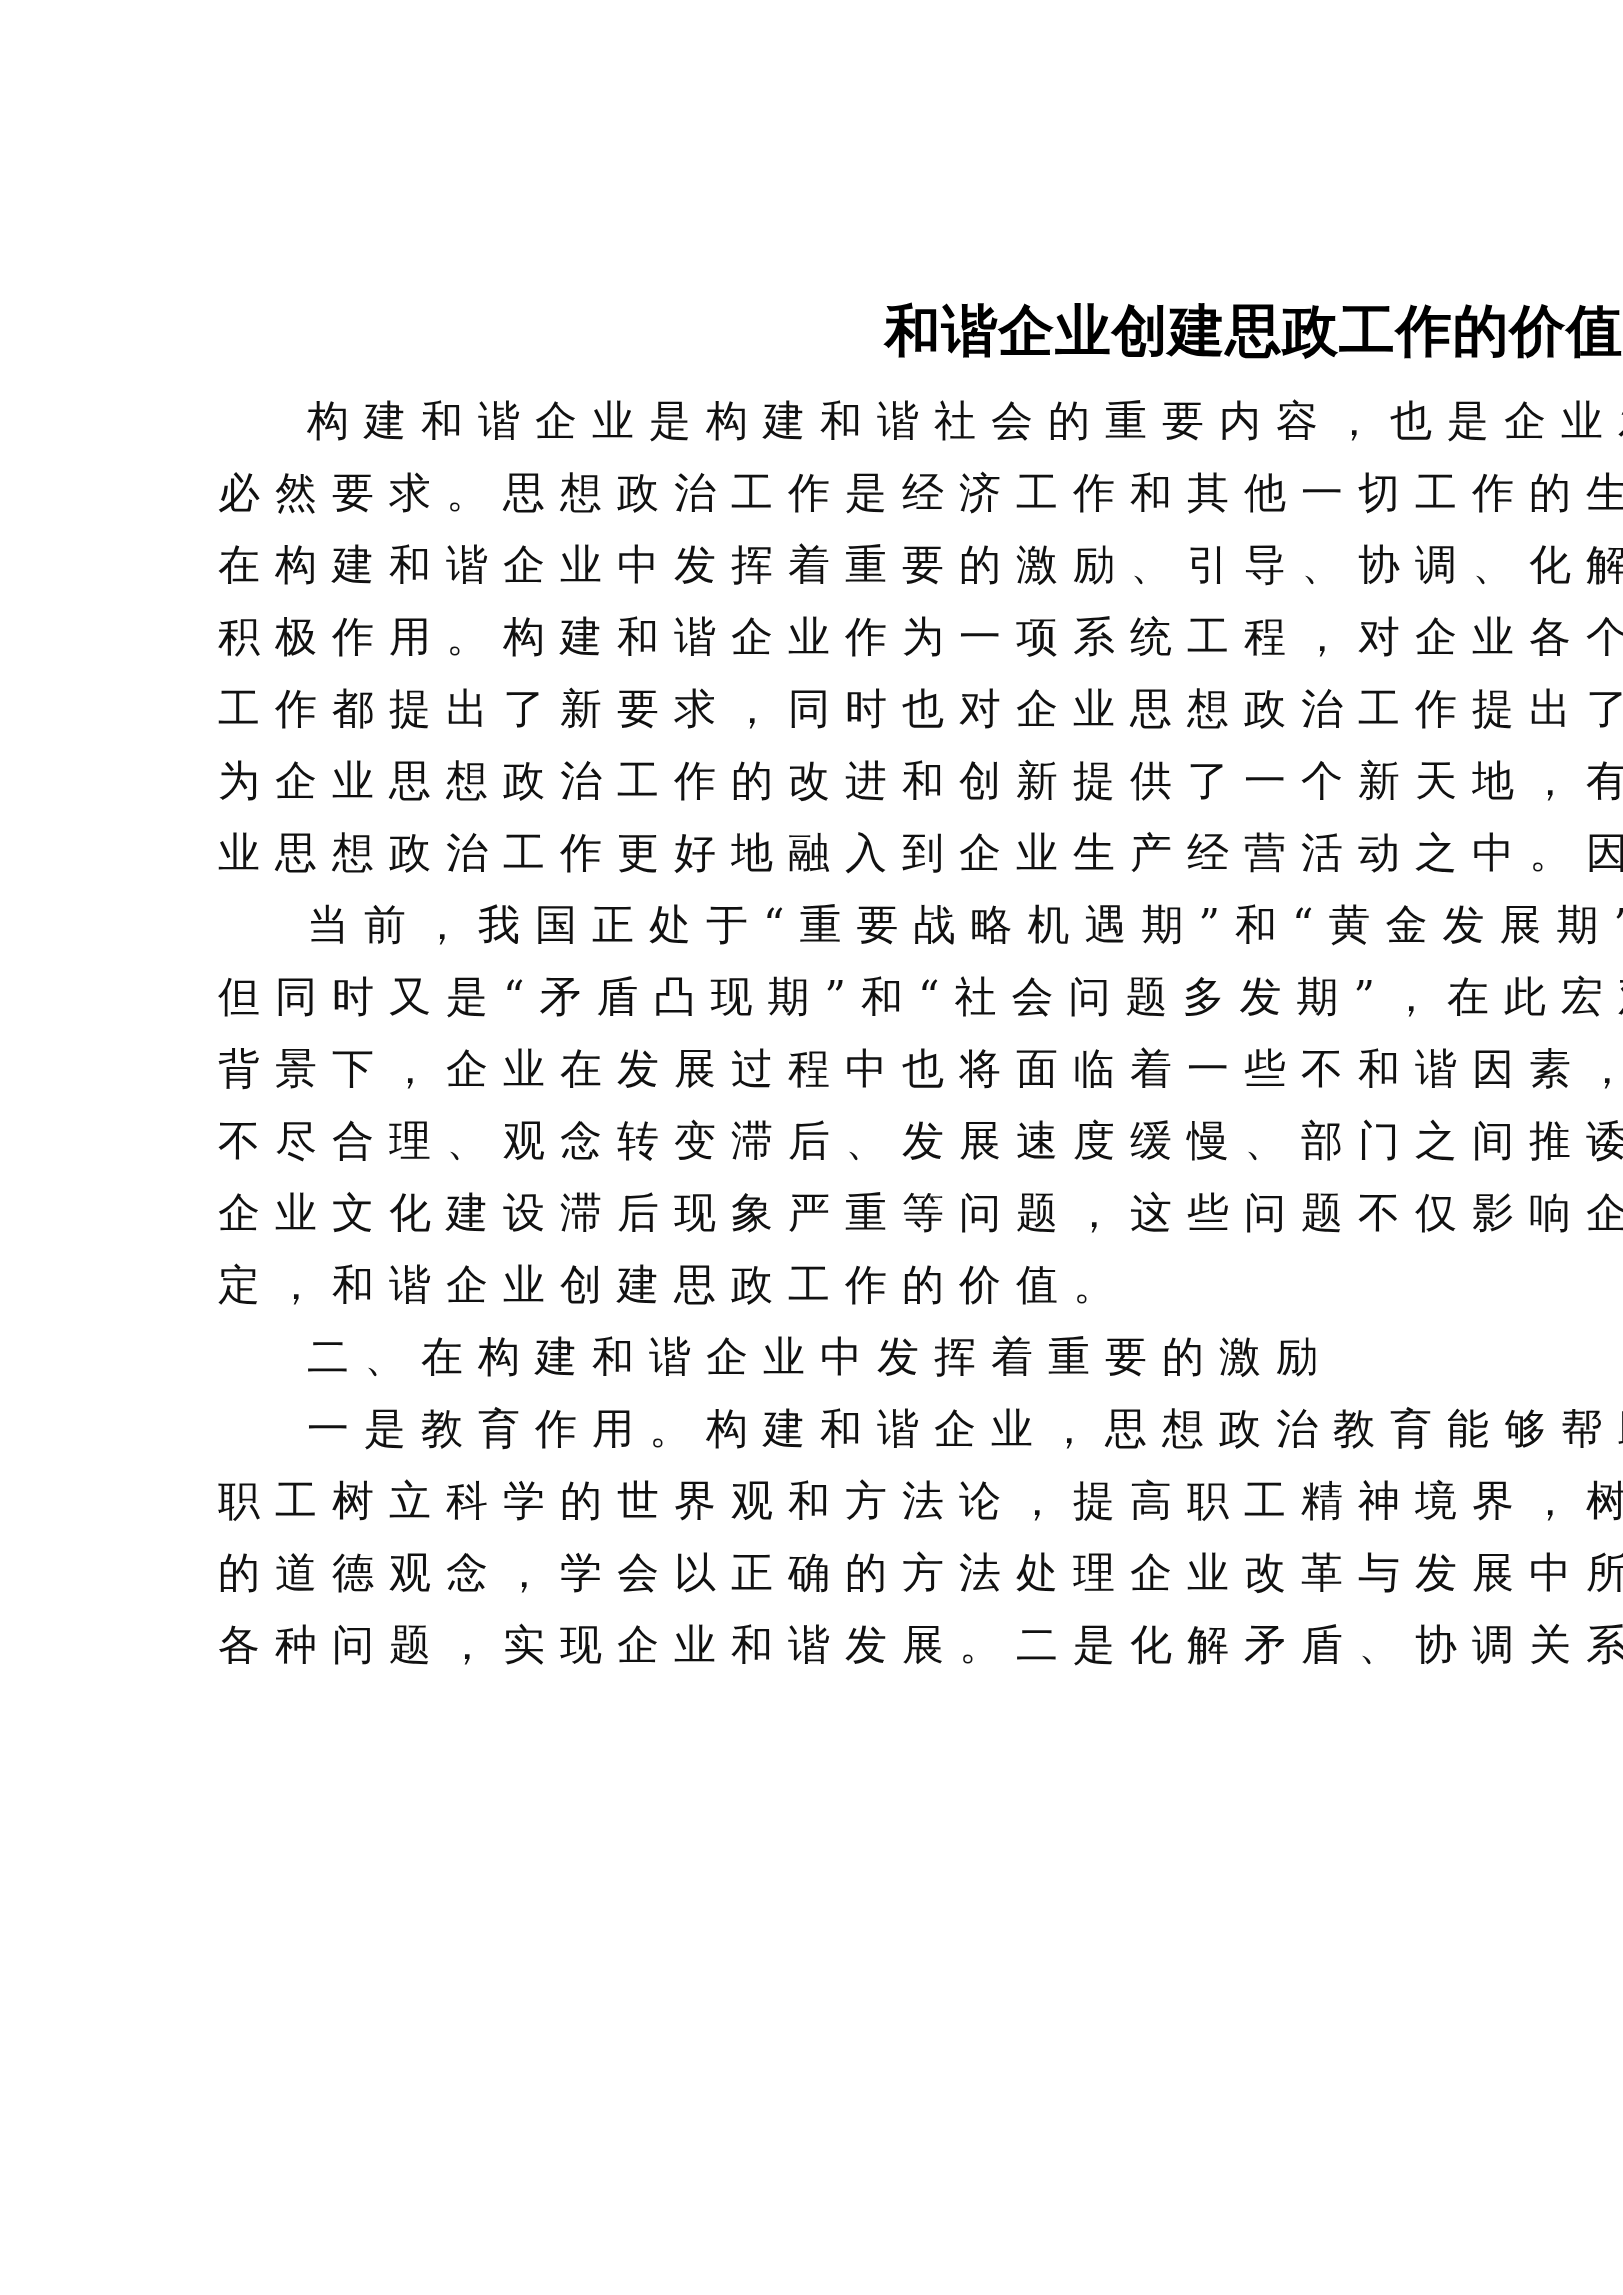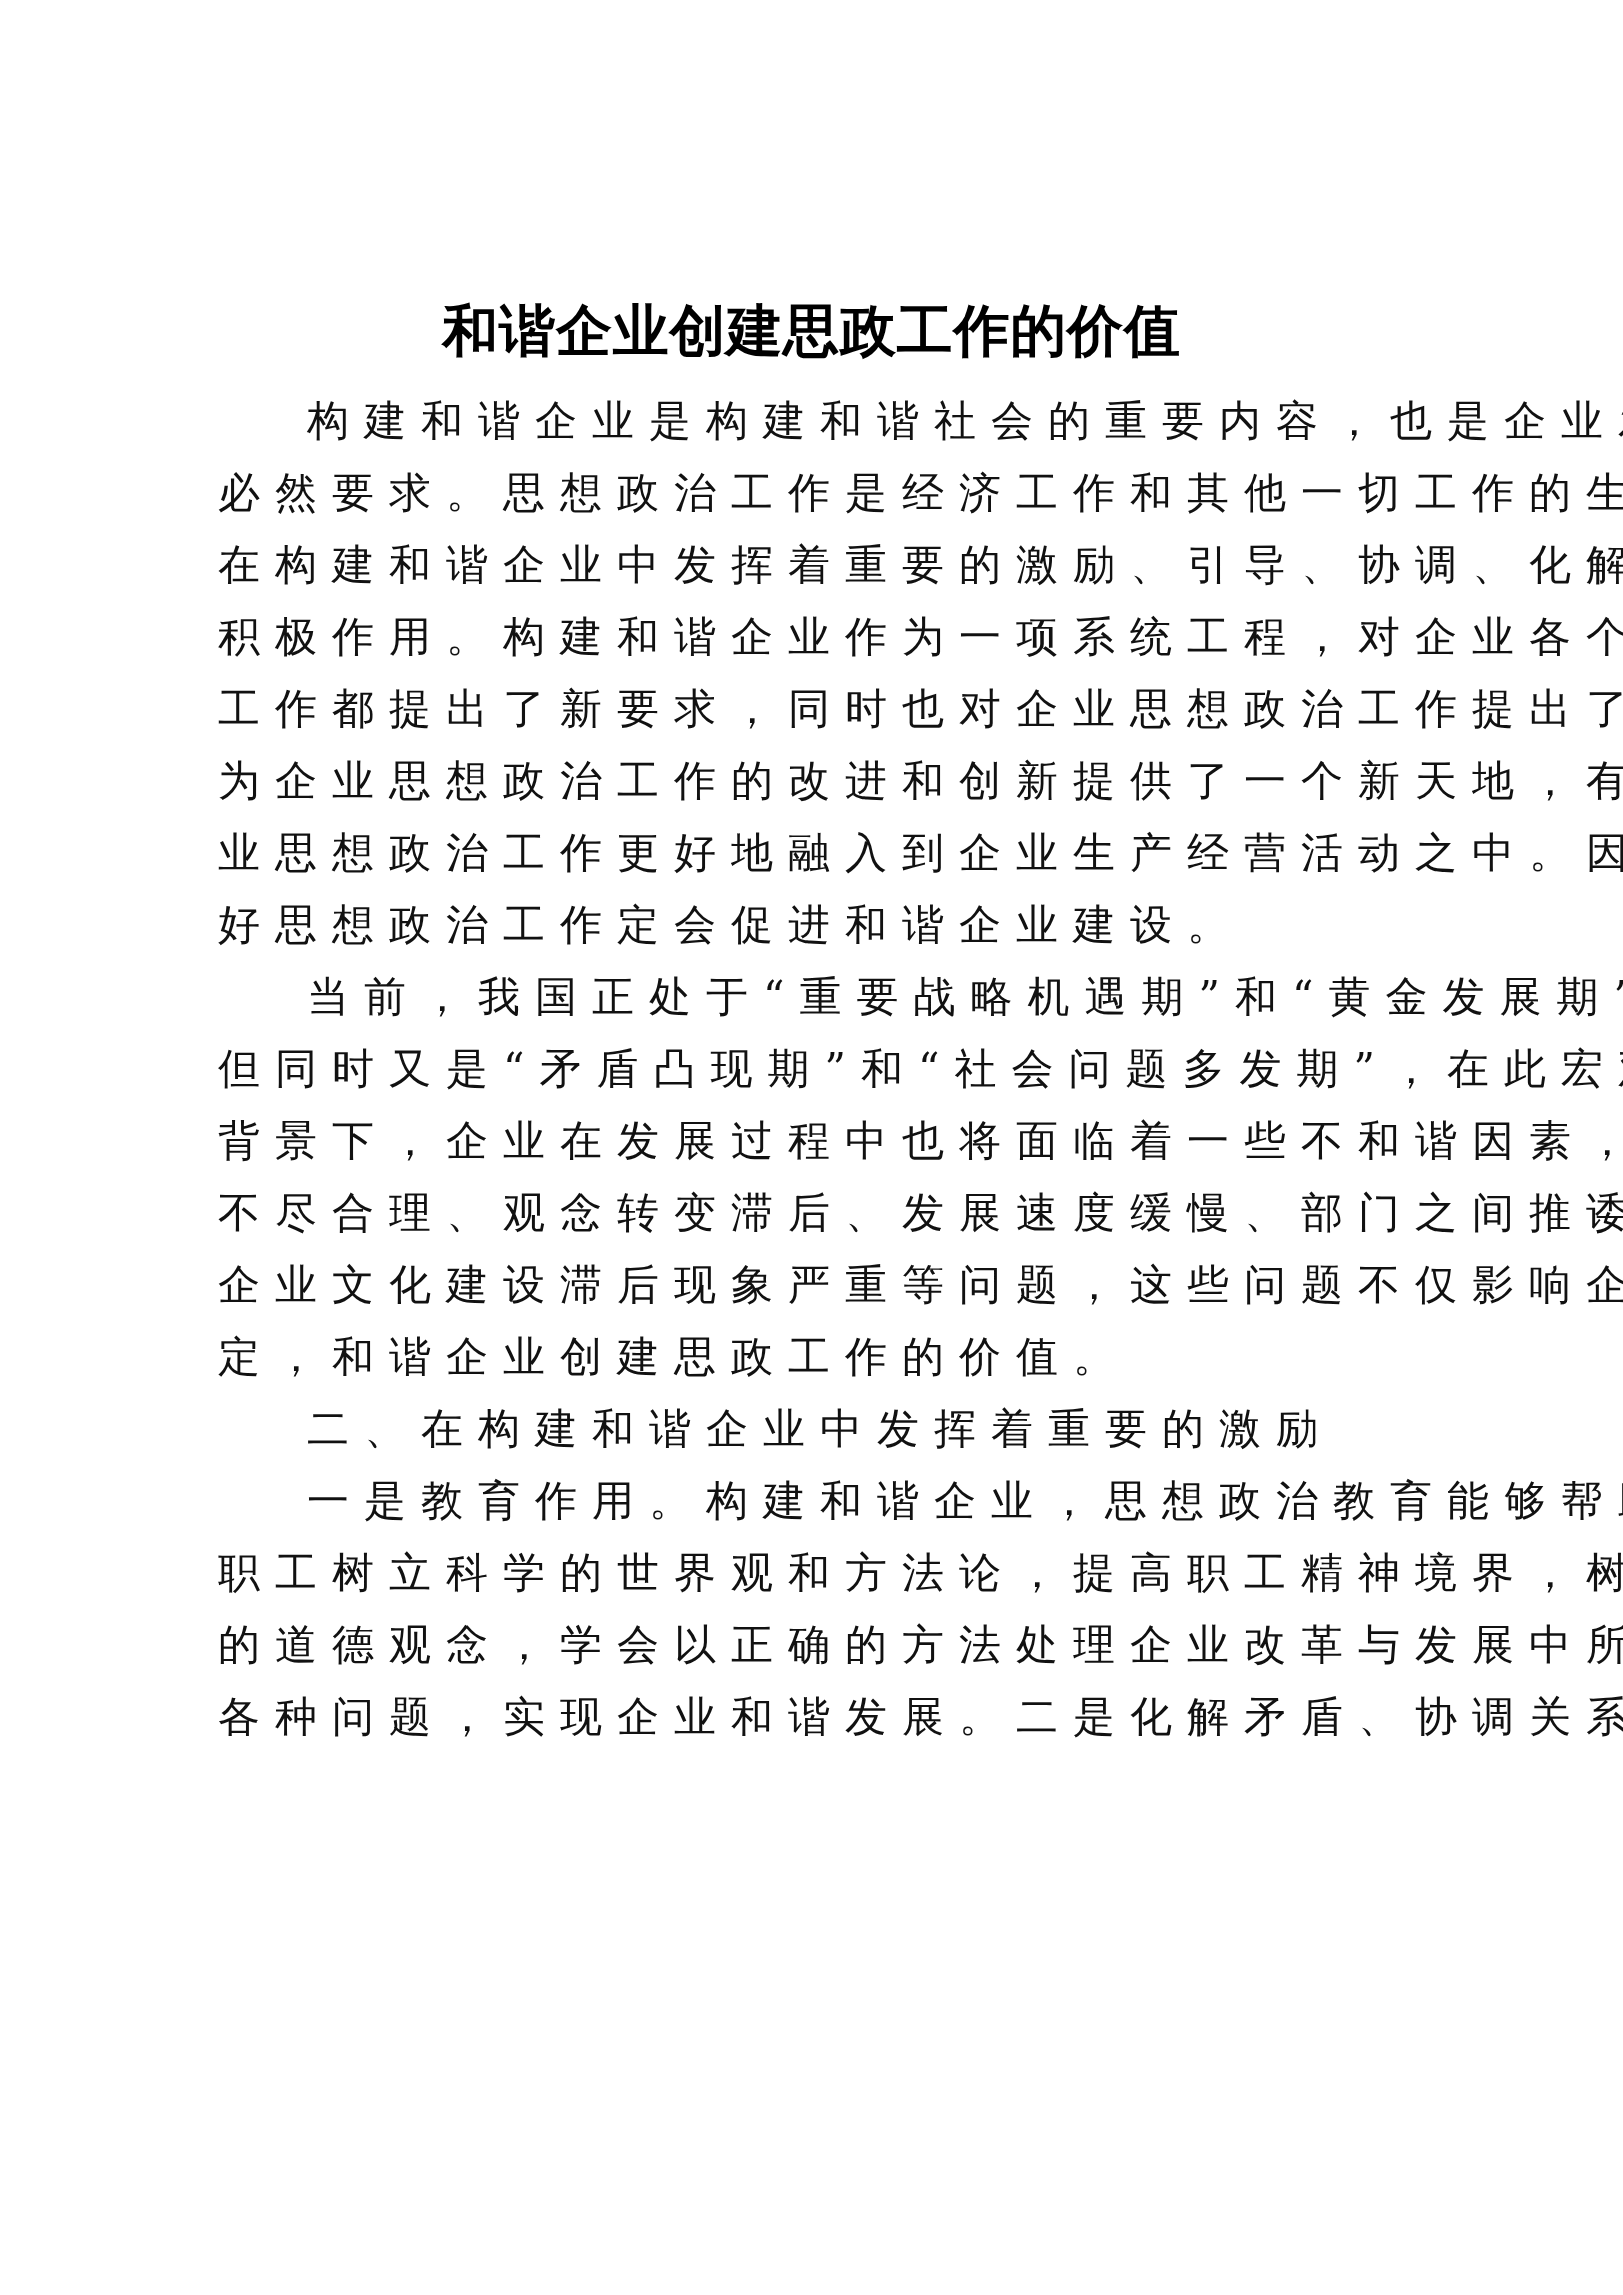--- a/index.html
+++ b/index.html
@@ -20,21 +20,21 @@
     left: 0; top: 0;
     width: 1623px;
     height: 2295px;
     background: #ffffff;
   }
   .title {
     position: absolute;
     top: 292px;
     left: 0;
     width: 1623px;
-    text-align: center;
+    text-align: right;
     font-size: 56px;
     font-weight: bold;
     line-height: 76px;
     letter-spacing: 0.8px;
     color: #000000;
   }
   .body-text {
     position: absolute;
     left: 218px;
     top: 385px;
@@ -71,21 +71,20 @@
   <div class="title">和谐企业创建思政工作的价值</div>
 
   <div class="body-text">
     <span class="line indent">构建和谐企业是构建和谐社会的重要内容，也是企业发展的</span>
     <span class="line">必然要求。思想政治工作是经济工作和其他一切工作的生命线，</span>
     <span class="line">在构建和谐企业中发挥着重要的激励、引导、协调、化解矛盾等</span>
     <span class="line">积极作用。构建和谐企业作为一项系统工程，对企业各个方面的</span>
     <span class="line">工作都提出了新要求，同时也对企业思想政治工作提出了新要求。</span>
     <span class="line">为企业思想政治工作的改进和创新提供了一个新天地，有利于企</span>
     <span class="line">业思想政治工作更好地融入到企业生产经营活动之中。因此，做</span>
-    <span class="line">好思想政治工作定会促进和谐企业建设。</span>
     <span class="line indent">当前，我国正处于“重要战略机遇期”和“黄金发展期”，</span>
     <span class="line">但同时又是“矛盾凸现期”和“社会问题多发期”，在此宏观大</span>
     <span class="line">背景下，企业在发展过程中也将面临着一些不和谐因素，如分配</span>
     <span class="line">不尽合理、观念转变滞后、发展速度缓慢、部门之间推诿扯皮、</span>
     <span class="line">企业文化建设滞后现象严重等问题，这些问题不仅影响企业的稳</span>
     <span class="line">定，和谐企业创建思政工作的价值。</span>
     <span class="line indent">二、在构建和谐企业中发挥着重要的激励</span>
     <span class="line indent">一是教育作用。构建和谐企业，思想政治教育能够帮助企业</span>
     <span class="line">职工树立科学的世界观和方法论，提高职工精神境界，树立正确</span>
     <span class="line">的道德观念，学会以正确的方法处理企业改革与发展中所面临的</span>

